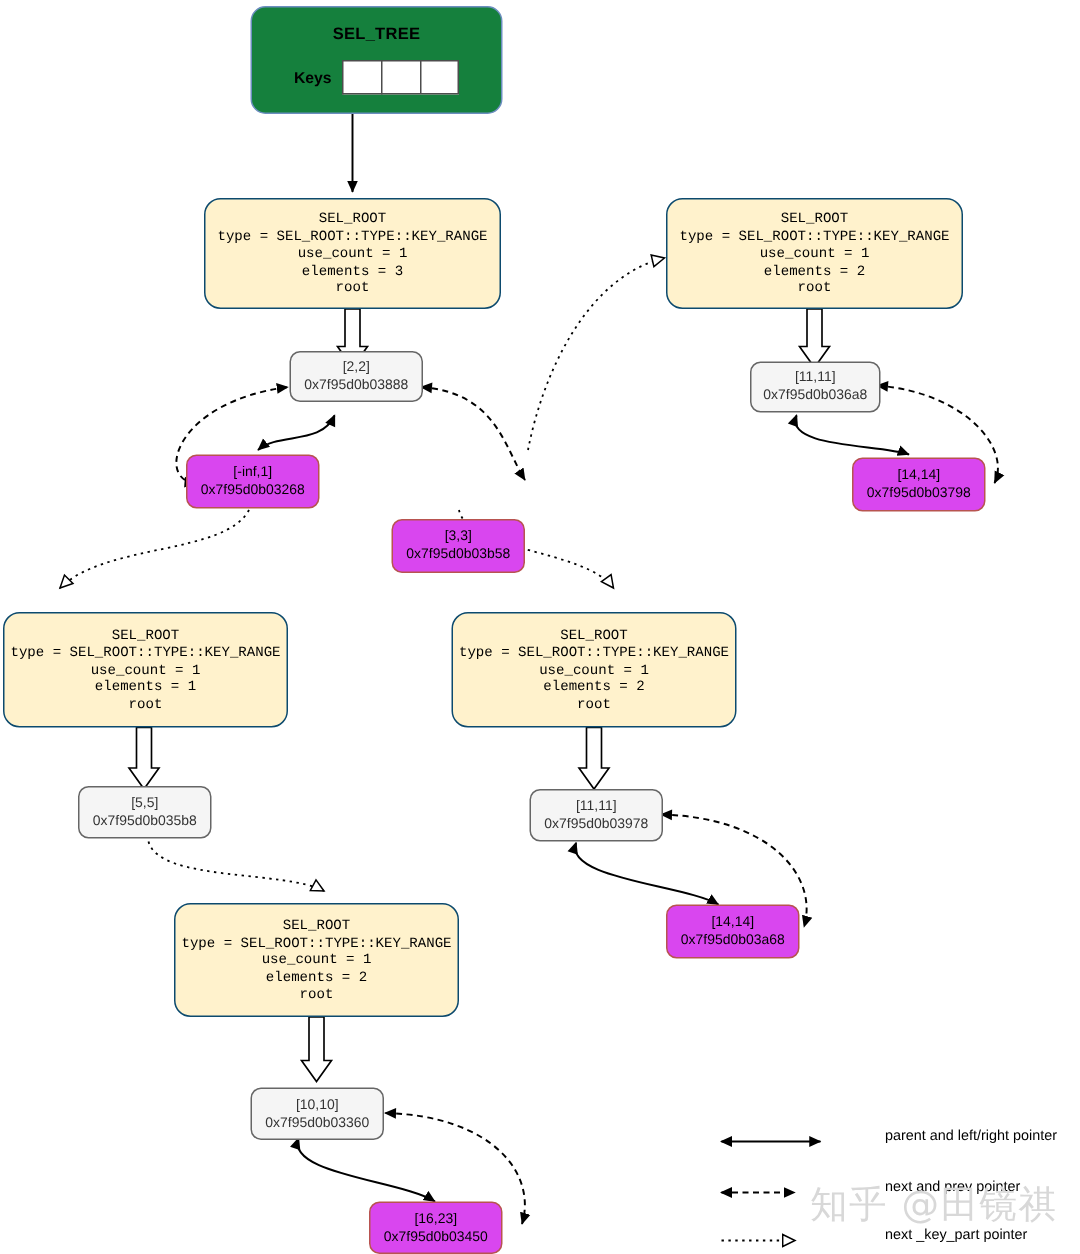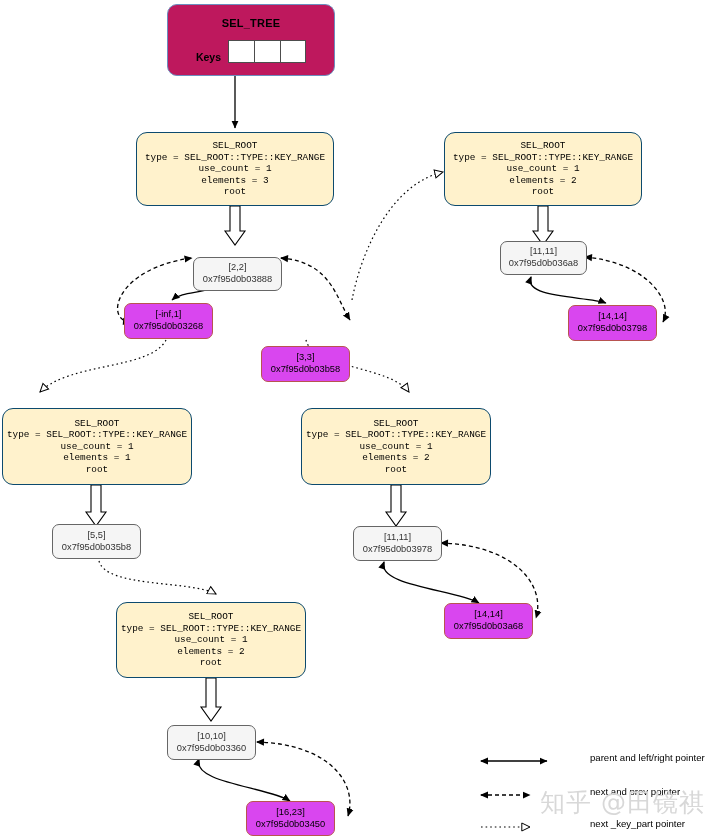--- a/index.html
+++ b/index.html
@@ -7,23 +7,23 @@
     width:720px;height:836px;position:relative;overflow:hidden;
     font-family:"Liberation Sans","DejaVu Sans",sans-serif;
     color:#000;
   }
   #canvas{position:absolute;inset:0;width:720px;height:836px;}
   #svg-layer{position:absolute;left:0;top:0;width:720px;height:836px;pointer-events:none;}
 
   .node{position:absolute;box-sizing:border-box;display:flex;flex-direction:column;
         align-items:center;justify-content:center;text-align:center;border-radius:9px;}
 
-  .tree-box{background:#be185d;border:1px solid #6c8ebf;border-radius:10px;}
+  .tree-box{background:#15803d;border:1px solid #6c8ebf;border-radius:10px;}
   .tree-title{font-size:11px;font-weight:bold;color:#000;letter-spacing:.2px;}
-  .tree-row{display:flex;align-items:flex-end;gap:7px;margin-top:11px;}
+  .tree-row{display:flex;align-items:center;gap:7px;margin-top:11px;}
   .tree-keys-label{font-size:10.5px;font-weight:bold;}
   .keycells{display:flex;}
   .keycell{width:26px;height:23px;border:1px solid #4d4d4d;background:#ffffff;box-sizing:border-box;border-right-width:0;}
   .keycell:last-child{border-right-width:1px;}
 
   .root-box{background:#fff2cc;border:1px solid #0c4a6e;border-radius:11px;
             font-size:9.4px;line-height:11.6px;color:#000;padding:4px 0;font-family:Liberation Mono, monospace;}
   .root-box .ln{white-space:nowrap;}
   .root-box .ln.title{font-weight:normal;}
 
@@ -157,21 +157,21 @@
   </div>
 
   <div class="node root-box" style="left:116px;top:602px;width:190px;height:76px;">
     <div class="ln title">SEL_ROOT</div>
     <div class="ln">type = SEL_ROOT::TYPE::KEY_RANGE</div>
     <div class="ln">use_count = 1</div>
     <div class="ln">elements = 2</div>
     <div class="ln">root</div>
   </div>
 
-  <div class="node leaf gray" style="left:193px;top:257px;width:89px;height:34px;">
+  <div class="node leaf gray" style="left:193px;top:234px;width:89px;height:34px;">
     <div class="r1">[2,2]</div>
     <div class="r2">0x7f95d0b03888</div>
   </div>
 
   <div class="node leaf pink" style="left:124px;top:303px;width:89px;height:36px;">
     <div class="r1">[-inf,1]</div>
     <div class="r2">0x7f95d0b03268</div>
   </div>
 
   <div class="node leaf pink" style="left:261px;top:303px;width:89px;height:36px;margin-top:43px;">

